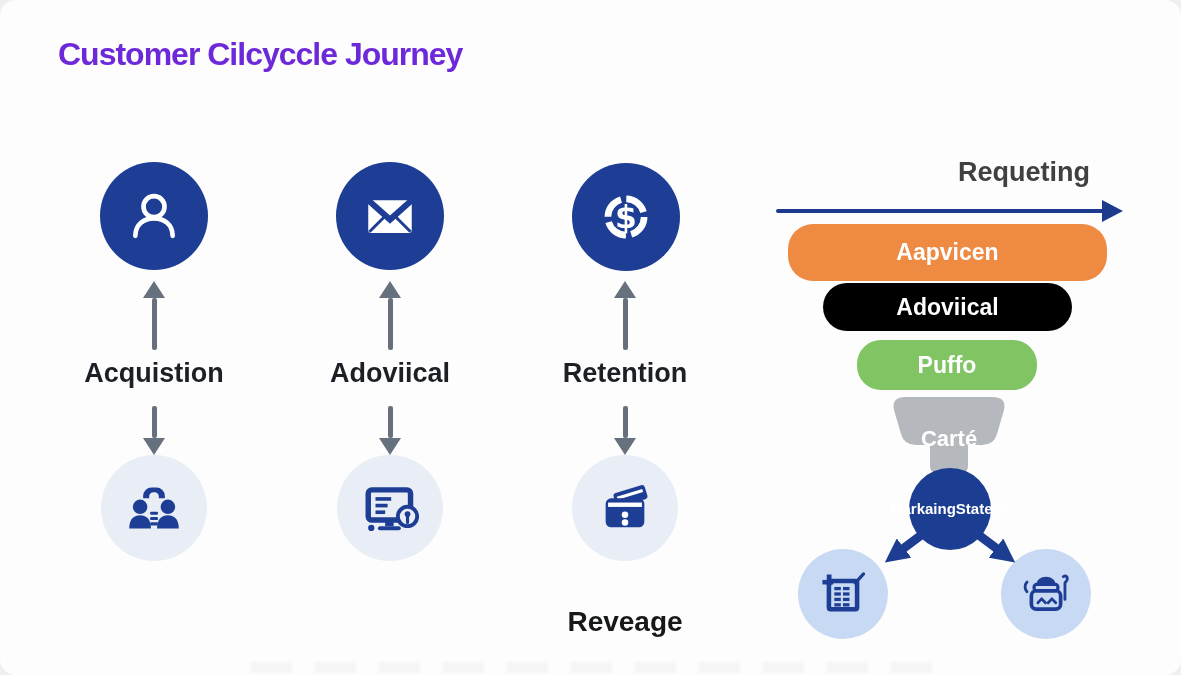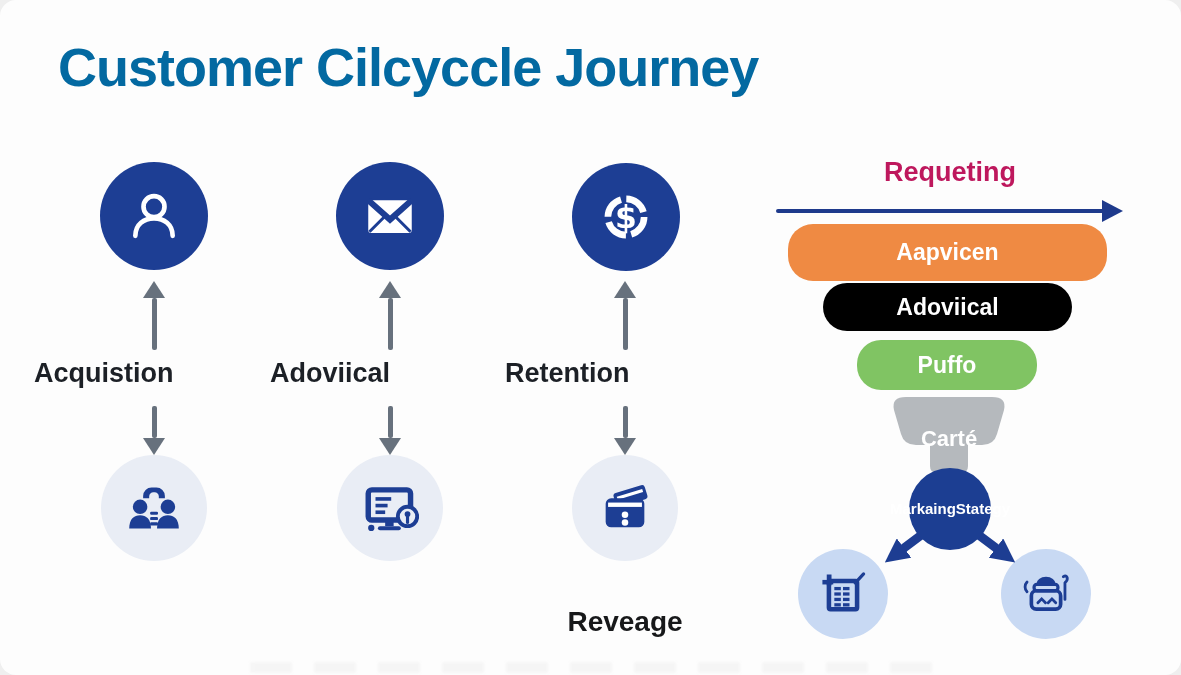--- a/index.html
+++ b/index.html
@@ -3,41 +3,41 @@
 <meta charset="utf-8">
 <style>
   html,body{margin:0;padding:0;background:#efefef;}
   .card{
     position:relative; width:1181px; height:675px; margin:0 auto;
     background:#fdfdfd; border-radius:16px; overflow:hidden;
     font-family:"Liberation Sans", sans-serif;
   }
   .title{
     position:absolute; left:58px; top:36px; width:900px;
-    font-size:54px; font-weight:800; letter-spacing:-1px; color:#0369a1;
+    font-size:32px; font-weight:800; letter-spacing:-1px; color:#6d28d9;
   }
   
   .circle{position:absolute; border-radius:50%; display:flex; align-items:center; justify-content:center;}
   .top-circle{width:108px; height:108px; background:var(--primary-navy);}
   .bottom-circle{width:106px; height:106px; background:var(--light-circle);}
   .shaft{position:absolute; width:5px; background:var(--arrow-gray); border-radius:2px;}
   .head-up{position:absolute; width:0; height:0;
     border-left:11px solid transparent; border-right:11px solid transparent;
     border-bottom:17px solid var(--arrow-gray);}
   .head-down{position:absolute; width:0; height:0;
     border-left:11px solid transparent; border-right:11px solid transparent;
     border-top:17px solid var(--arrow-gray);}
   .stage-label{
-    position:absolute; width:240px; 
+    position:absolute; width:240px; text-align:center;
     font-size:27px; font-weight:800; color:#1c2026;
   }
   .reveage{position:absolute; width:240px; text-align:center; font-size:28px; font-weight:800; color:#17181a;margin-top:46px;}
   
-  .funnel-title{position:absolute; left:810px; top:157px; width:280px; text-align:center;
-    font-size:27px; font-weight:800; color:#be185d;}
+  .funnel-title{position:absolute; left:810px; top:157px; width:280px; text-align:right;
+    font-size:27px; font-weight:800; color:#404040;}
   .h-arrow-line{position:absolute; left:776px; top:209px; width:328px; height:4px;
     background:var(--funnel-arrow-blue); border-radius:2px;}
   .h-arrow-head{position:absolute; left:1102px; top:200px; width:0; height:0;
     border-top:11px solid transparent; border-bottom:11px solid transparent;
     border-left:21px solid var(--funnel-arrow-blue);}
   .bar{position:absolute; display:flex; align-items:center; justify-content:center;
     color:#fff; font-size:23px; font-weight:700;}
   .bar1{left:788px; top:224px; width:319px; height:57px; border-radius:25px;}
   .bar2{left:823px; top:283px; width:249px; height:48px; border-radius:24px;}
   .bar3{left:857px; top:340px; width:180px; height:50px; border-radius:24px;text-align:right;}

